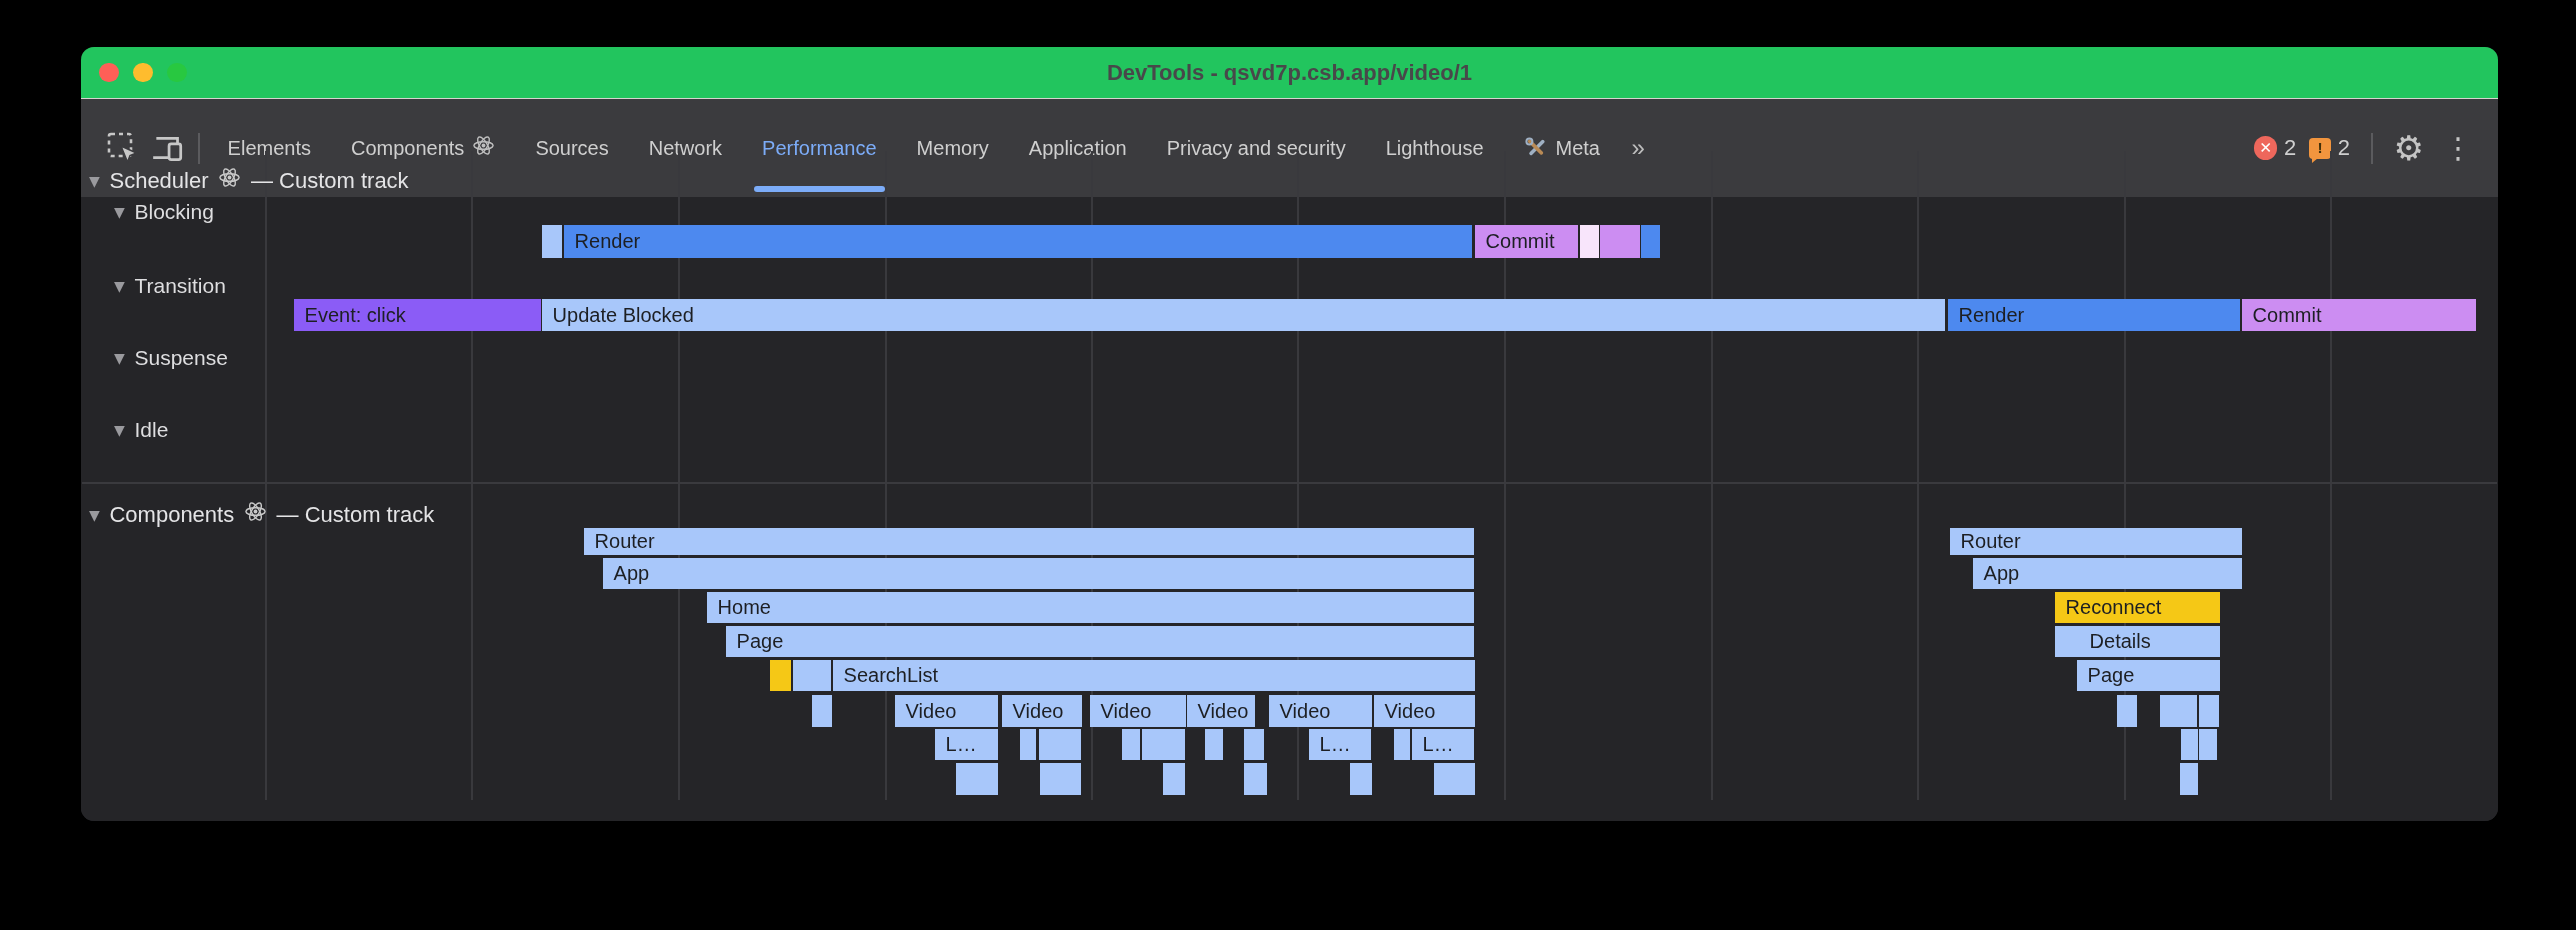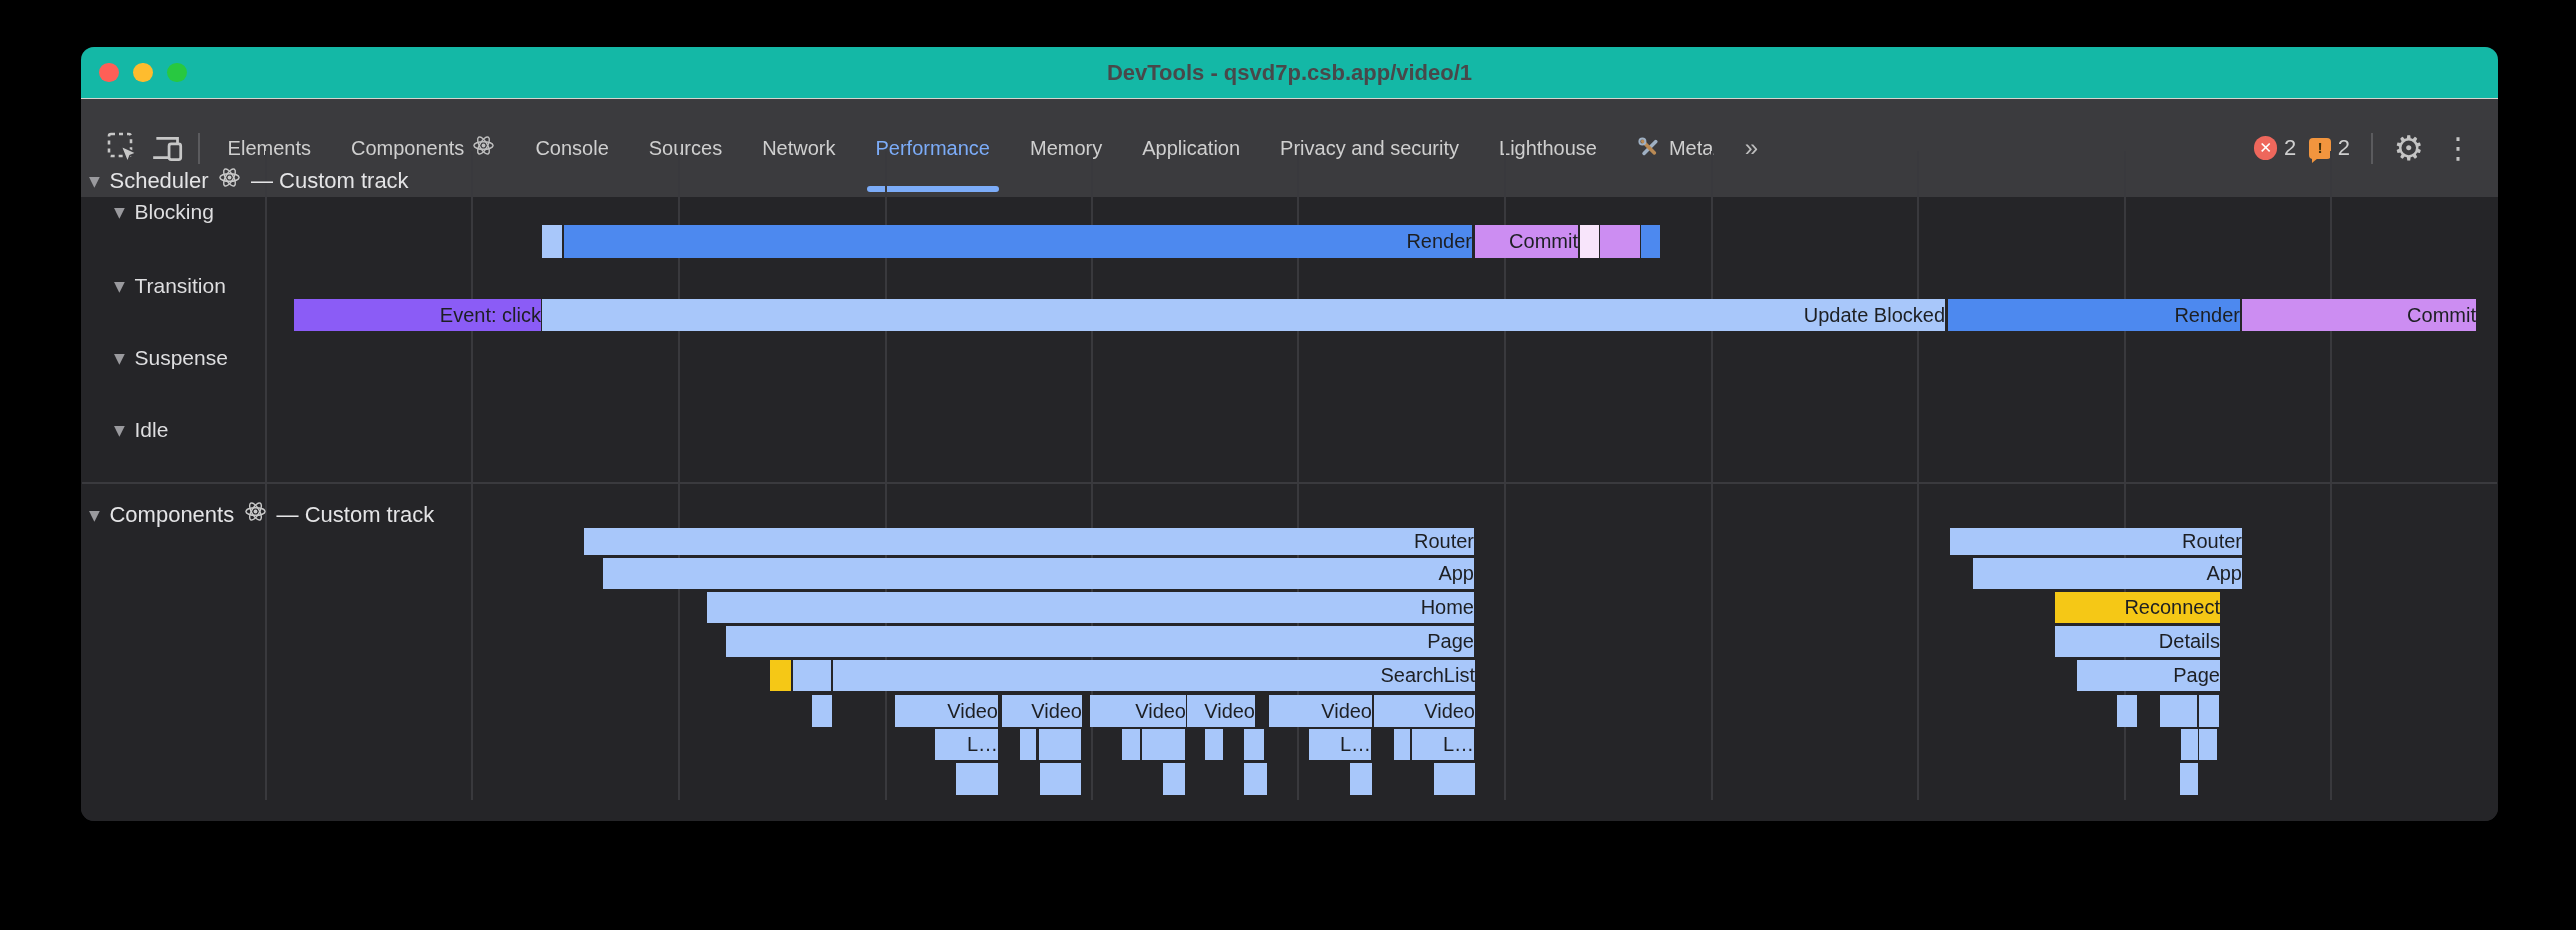--- a/index.html
+++ b/index.html
@@ -1,21 +1,21 @@
 <!DOCTYPE html>
 <html style="font-size:13px"><head>
 <meta charset="utf-8">
 <style>
   html,body{margin:0;padding:0;background:#000;}
   .stage{position:relative;width:2576px;height:930px;background:#000;overflow:hidden;
          font-family:"Liberation Sans","DejaVu Sans",sans-serif;}
   
   .window{position:absolute;left:81px;top:47px;width:2417px;height:774px;border-radius:13px;
           background:#252528;overflow:hidden;box-shadow:0 19.5px 57px rgba(0,0,0,.65);}
-  .titlebar{position:absolute;left:0;top:0;width:100%;height:51px;background:#14b8a6;
+  .titlebar{position:absolute;left:0;top:0;width:100%;height:51px;background:#22c55e;
             display:flex;align-items:center;justify-content:center;border-bottom:0.8px solid #d6d4d0;}
   .traffic{position:absolute;left:18px;top:0;height:100%;display:flex;align-items:center;gap:14.6px;}
   .light{width:19.5px;height:19.5px;border-radius:50%;}
   .light.red{background:#ff5f57;}
   .light.yellow{background:#febc2e;}
   .light.green{background:#28c840;}
   .wtitle{font-size:22px;font-weight:700;color:#48484a;}
   
   .tabbar{position:absolute;left:0;top:52px;width:100%;height:98px;background:#3b3b3e;
           display:flex;align-items:center;padding:0 19px;box-sizing:border-box;}
@@ -44,21 +44,21 @@
   #chart-layer *{pointer-events:auto;}
   .gridline{position:absolute;width:1.6px;background:#39393d;}
   .trackdiv{position:absolute;height:1.6px;background:#3a3a3e;}
   .theader{position:absolute;display:flex;align-items:center;gap:9.7px;
            font-size:22px;color:#e4e4e6;white-space:nowrap;}
   .lanelabel{position:absolute;display:flex;align-items:center;gap:9.7px;
            font-size:21px;color:#dedee0;white-space:nowrap;}
   .tri{font-size:14px;color:#9a9a9e;font-family:"DejaVu Sans",sans-serif;}
   .atom{width:23px;height:23px;display:inline-block;}
   .bar{position:absolute;box-sizing:border-box;font-size:20px;color:#1d1f23;
-       display:flex;align-items:center;overflow:hidden;white-space:nowrap;justify-content:flex-end;}
+       display:flex;align-items:center;overflow:hidden;white-space:nowrap;}
   .bar span{padding-left:10.6px;}
   svg{display:block;}
 </style>
 </head>
 <body>
 
 <div class="stage">
   <div class="window">
 
     <div class="titlebar">
@@ -92,23 +92,20 @@
           <div class="tab">
             <span>Components</span>
             <span><svg class="atom" viewBox="0 0 24 24">
                 <g fill="none" stroke="#bfbfbf" stroke-width="1.5">
                   <ellipse cx="12" cy="12" rx="10" ry="4"></ellipse>
                   <ellipse cx="12" cy="12" rx="10" ry="4" transform="rotate(60 12 12)"></ellipse>
                   <ellipse cx="12" cy="12" rx="10" ry="4" transform="rotate(120 12 12)"></ellipse>
                 </g>
                 <circle cx="12" cy="12" r="2" fill="#bfbfbf"></circle>
               </svg></span>
-          </div>
-          <div class="tab">
-            <span>Console</span>
           </div>
           <div class="tab">
             <span>Sources</span>
           </div>
           <div class="tab">
             <span>Network</span>
           </div>
           <div class="tab active">
             <span>Performance</span>
             <span class="underline"></span>

